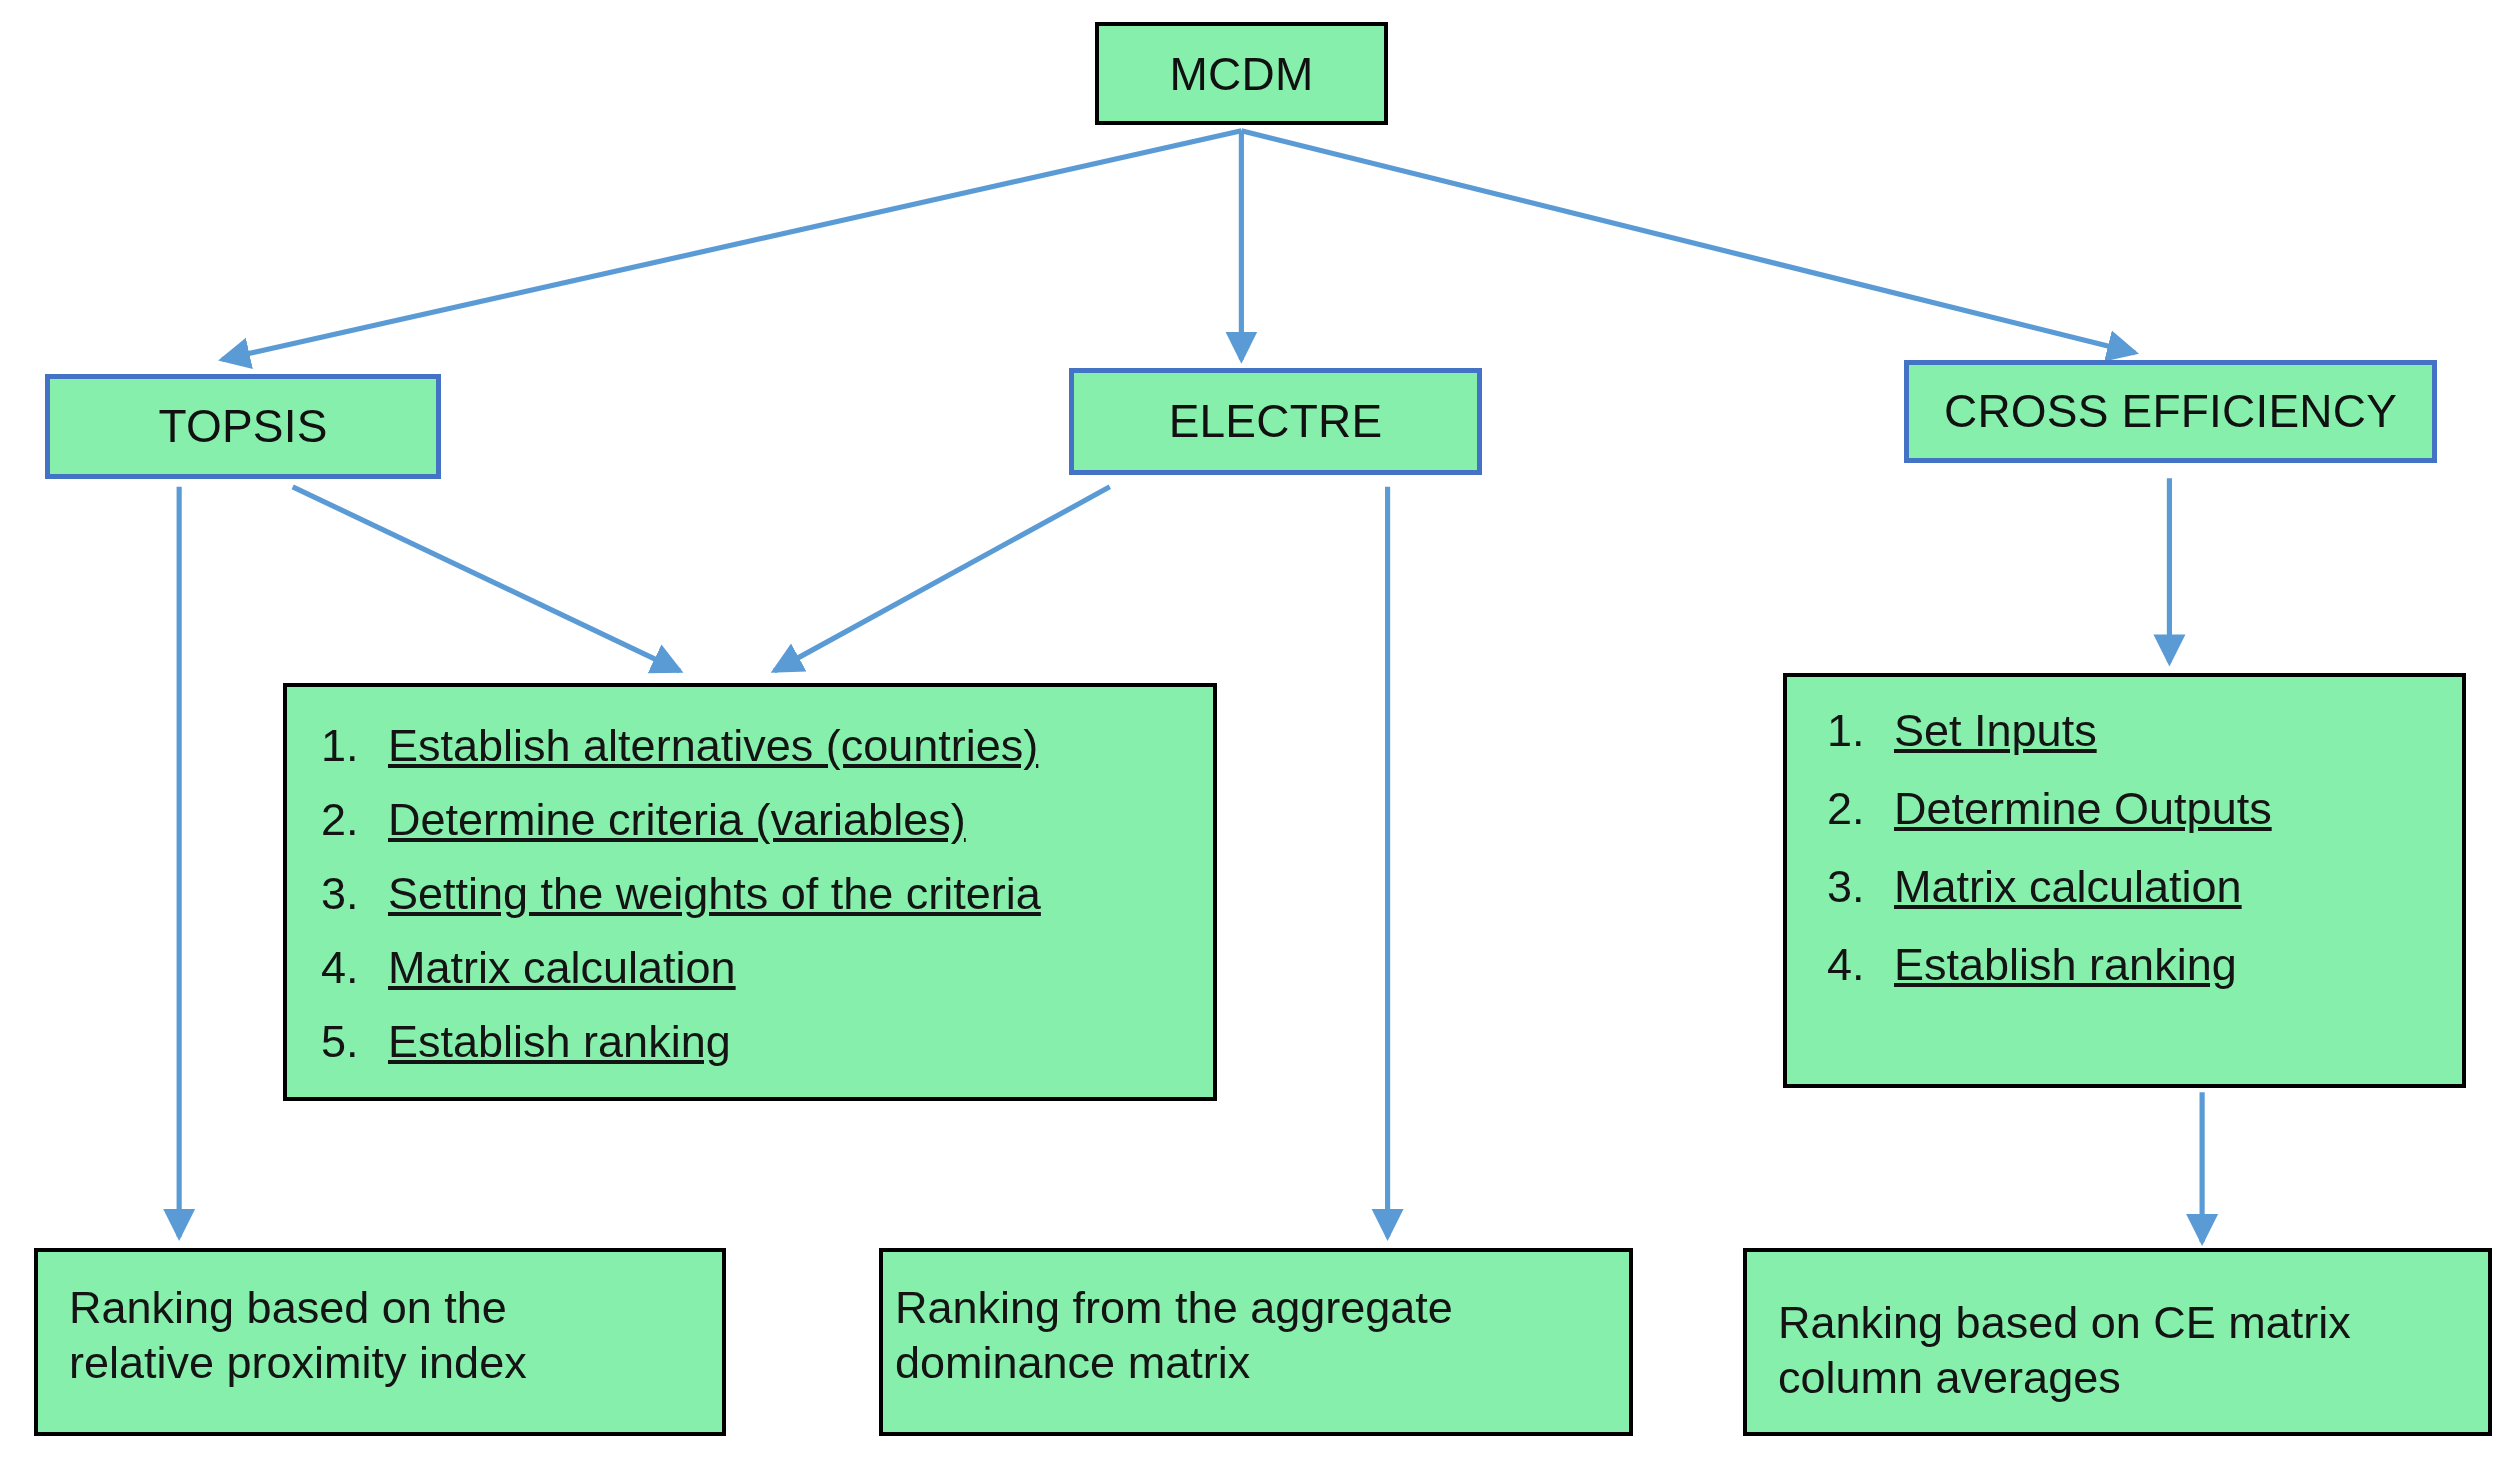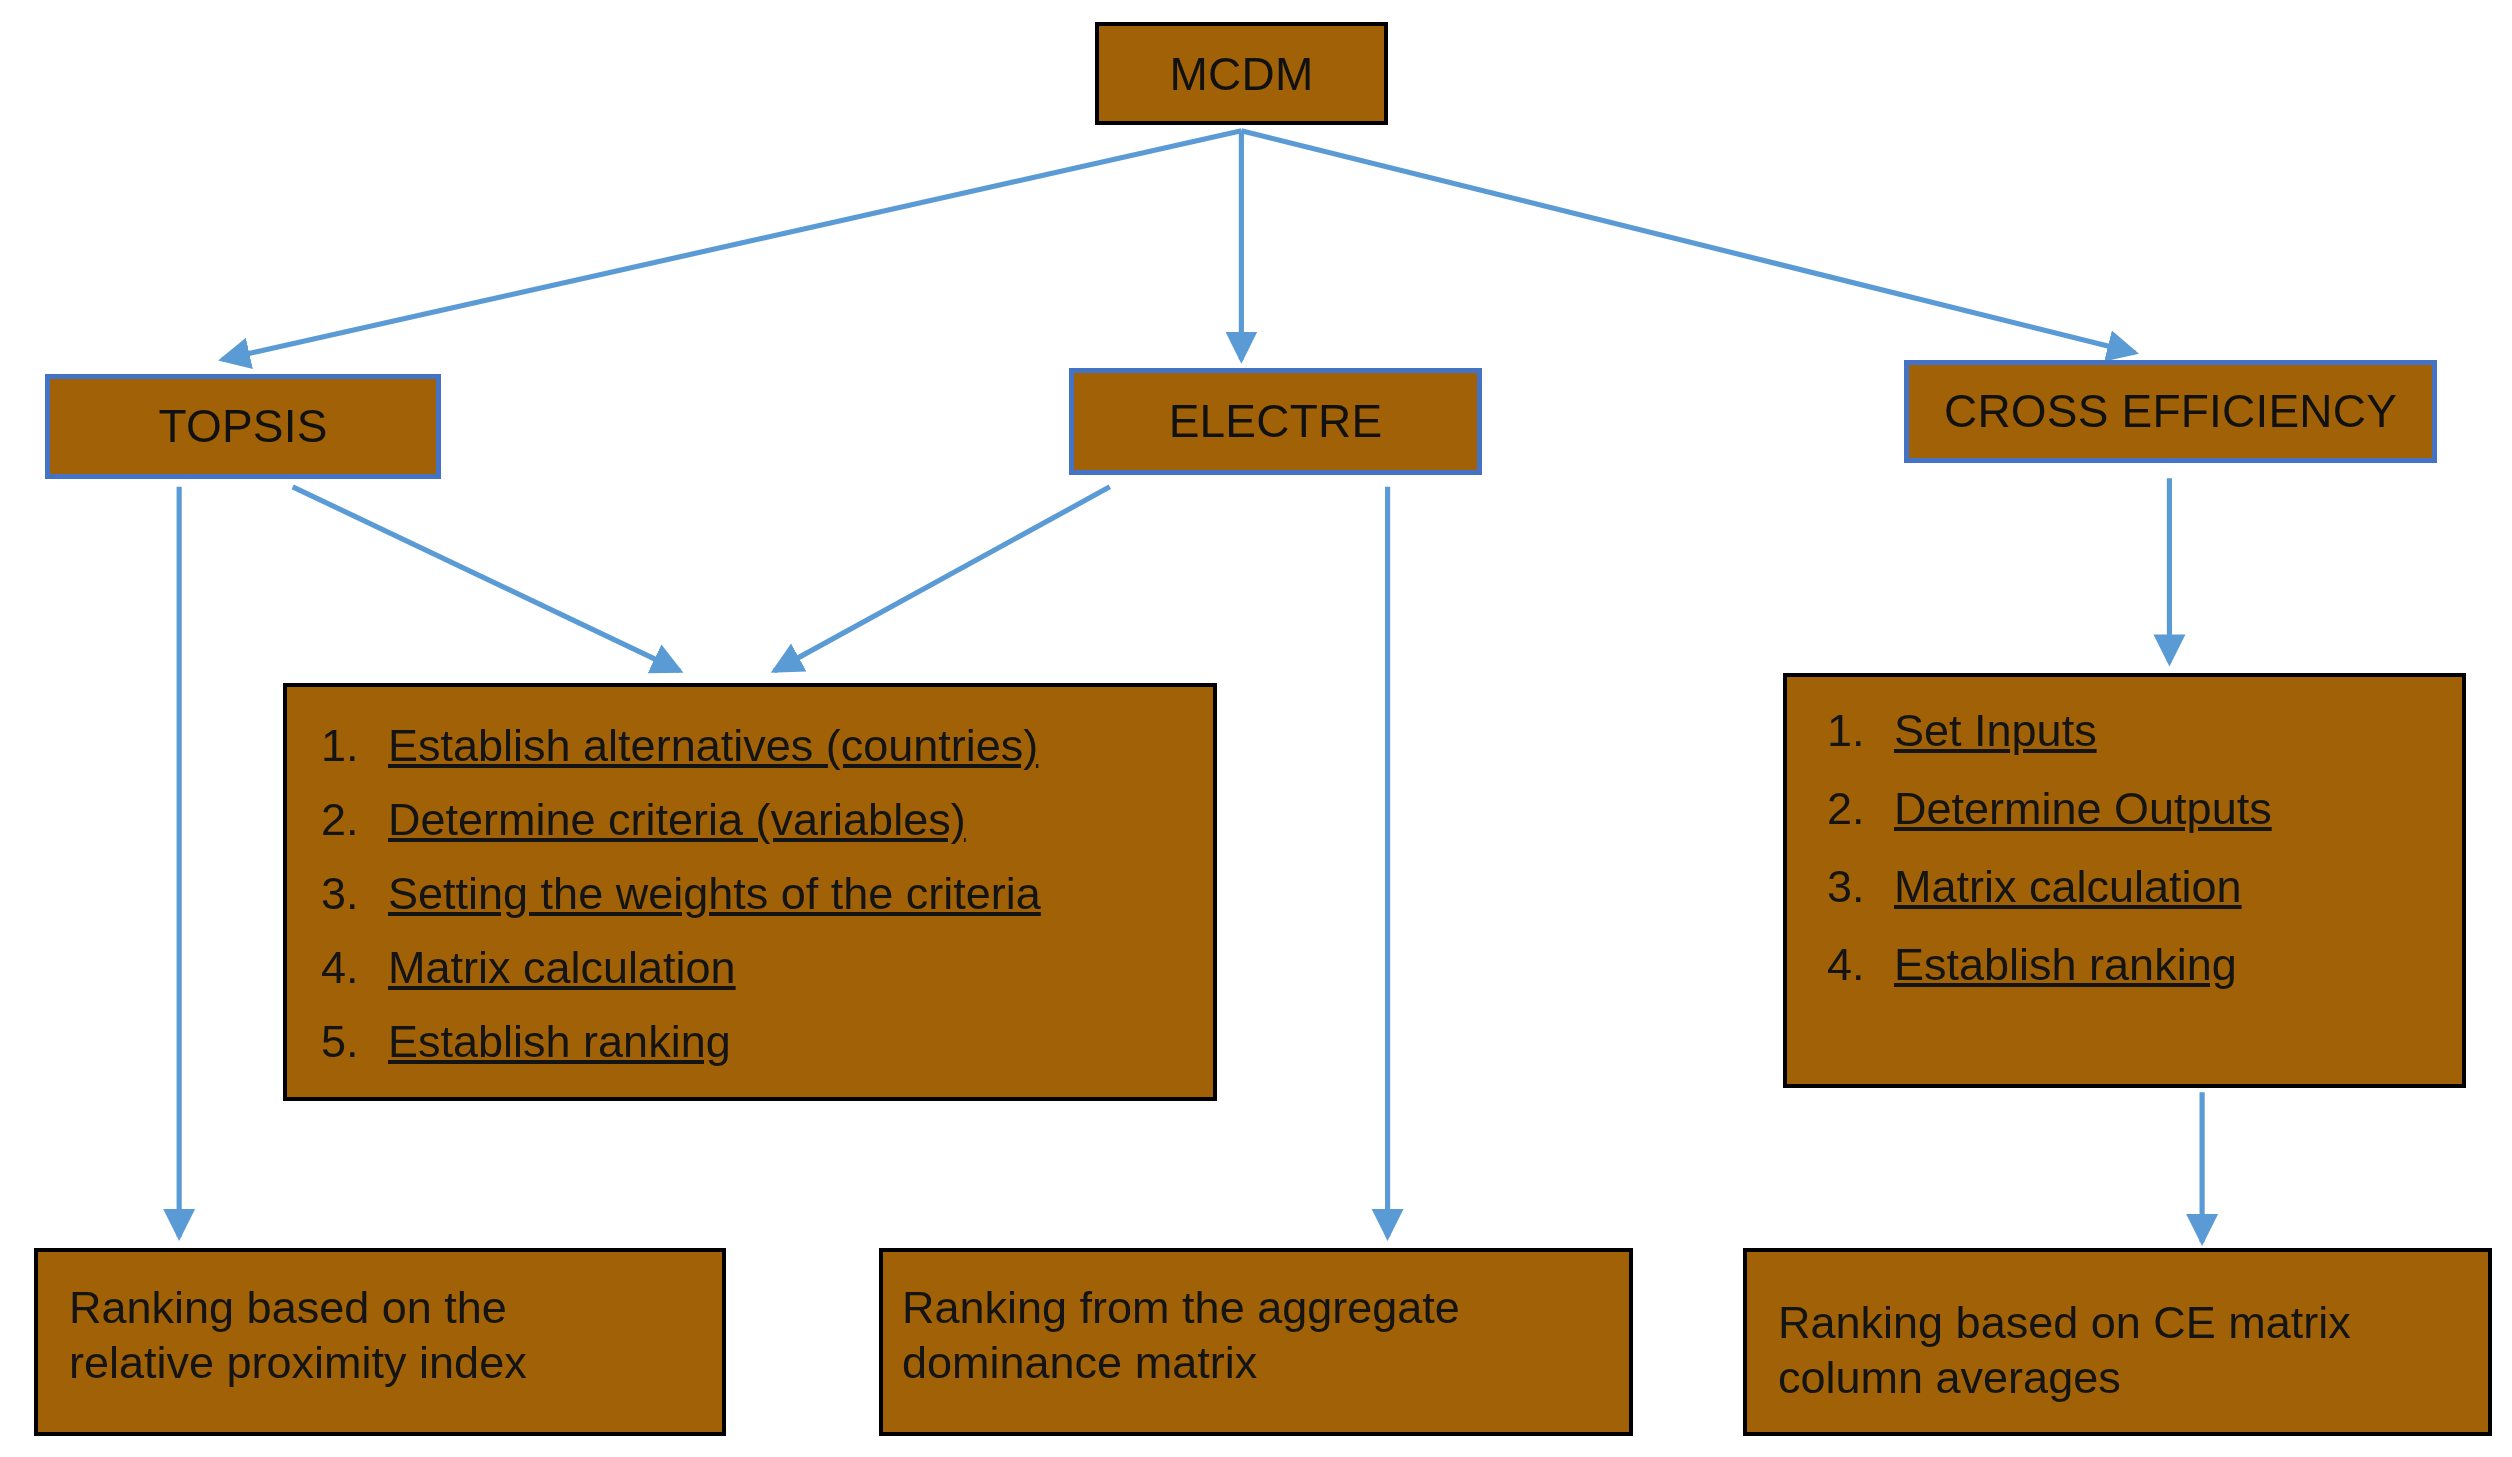--- a/index.html
+++ b/index.html
@@ -21,21 +21,21 @@
     position: absolute;
     left: 0;
     top: 0;
     width: 2512px;
     height: 1457px;
     pointer-events: none;
   }
   .node {
     position: absolute;
     box-sizing: border-box;
-    background: #a16207;
+    background: #86efac;
   }
   .node-black {
     border: 4.3px solid #000000;
   }
   .node-blue {
     border: 5.2px solid #4472C4;
   }
   .node-center-label {
     display: flex;
     align-items: center;
@@ -167,21 +167,21 @@
     </ol>
   </div>
 
   <div class="node node-black" style="left:34px; top:1248px; width:692px; height:188px; padding:29px 0 0 31px;">
     <div class="para">
       <span class="para-line">Ranking based on the</span>
       <span class="para-line">relative proximity index</span>
     </div>
   </div>
 
-  <div class="node node-black" style="left:879px; top:1248px; width:754px; height:188px; padding:29px 0 0 19px;">
+  <div class="node node-black" style="left:879px; top:1248px; width:754px; height:188px; padding:29px 0 0 12px;">
     <div class="para">
       <span class="para-line">Ranking from the aggregate</span>
       <span class="para-line">dominance matrix</span>
     </div>
   </div>
 
   <div class="node node-black" style="left:1743px; top:1248px; width:749px; height:188px; padding:44px 0 0 31px;">
     <div class="para">
       <span class="para-line">Ranking based on CE matrix</span>
       <span class="para-line">column averages</span>

